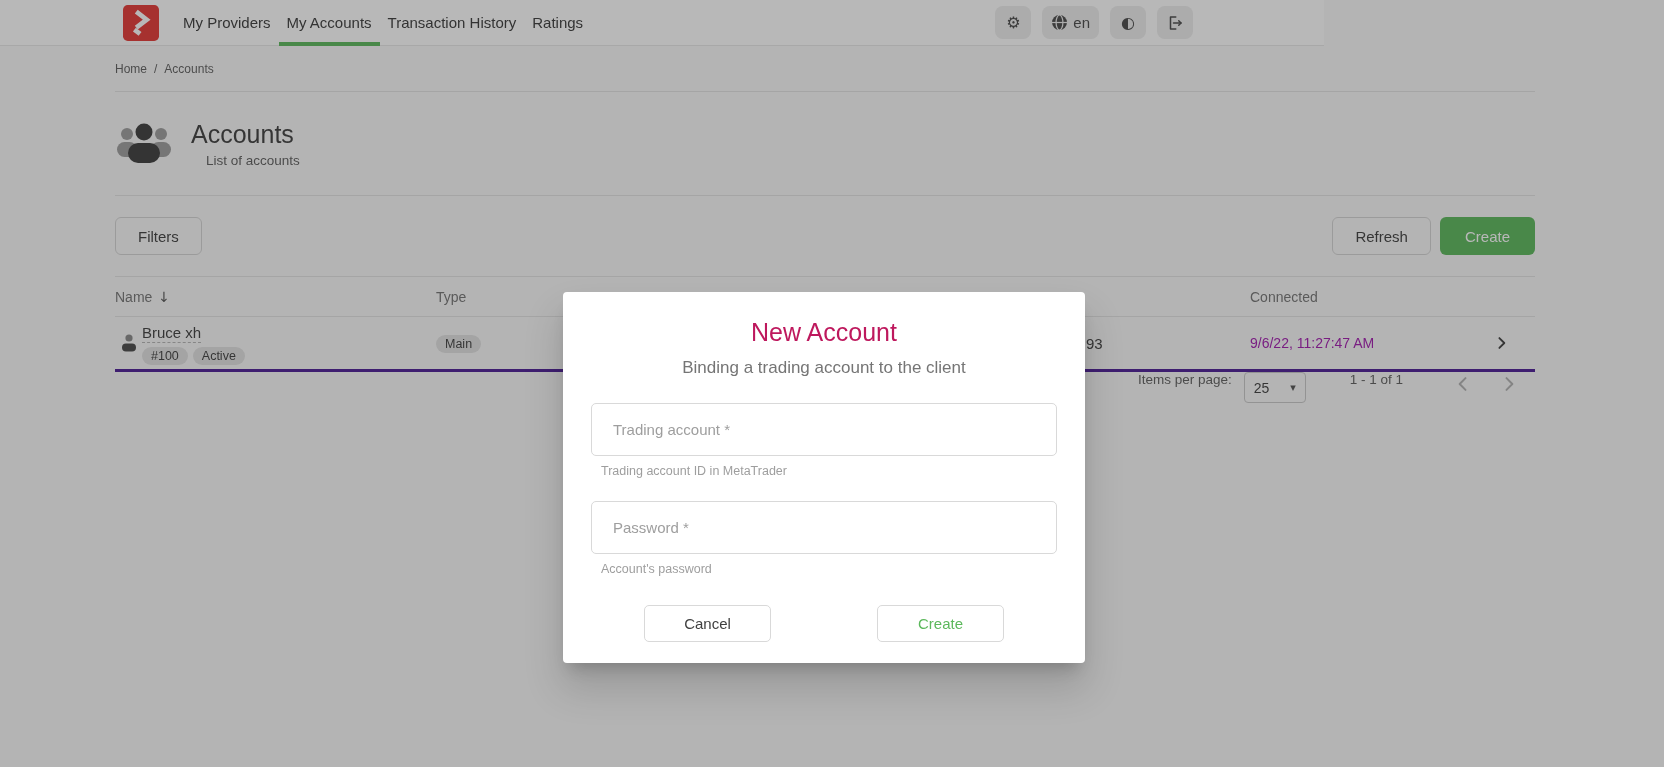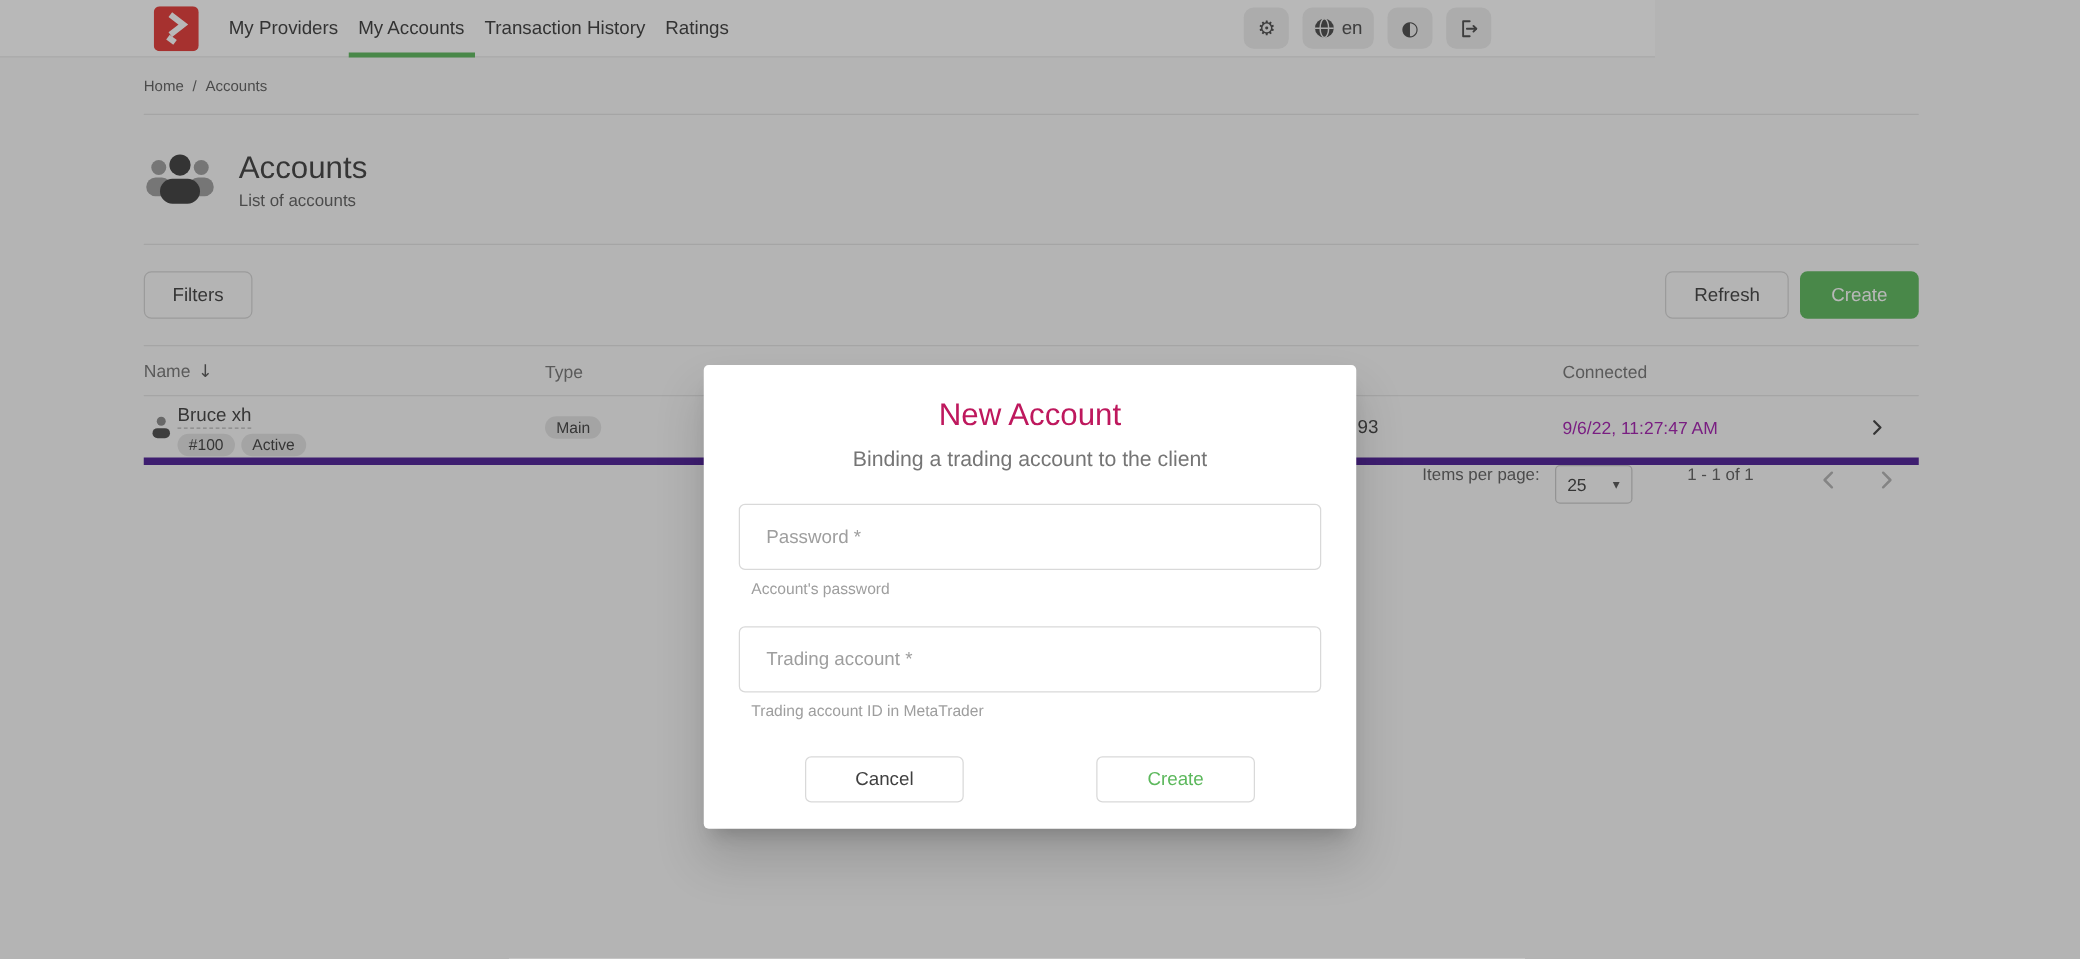--- a/index.html
+++ b/index.html
@@ -42,21 +42,21 @@
     border-bottom:1px solid #e3e3e3;
   }
   .breadcrumb .link { cursor:pointer; }
   
   .page-header {
     position:absolute; top:92px; left:115px; width:1420px; height:104px;
     display:flex; align-items:center; border-bottom:1px solid #e3e3e3;
   }
   .page-header svg { margin-right:18px; }
   .page-title { font-size:25px; color:#3f3f3f; font-weight:400; }
-  .page-subtitle { font-size:13.5px; color:#5f5f5f; margin-top:4px; }
+  .page-subtitle { font-size:13.5px; color:#5f5f5f; margin-top:4px;margin-left:15px; }
   
   .toolbar {
     position:absolute; top:196px; left:115px; width:1420px; height:80px;
     display:flex; align-items:center;
   }
   .btn-outline {
     height:38px; padding:0 22px; background:transparent; border:1px solid #d5d5d5;
     border-radius:6px; font-size:15px; color:#3f3f3f; cursor:pointer;
     font-family:"Liberation Sans",sans-serif;
   }
@@ -71,21 +71,21 @@
   .table { position:absolute; top:276px; left:115px; width:1420px; }
   .thead {
     position:relative; height:41px; border-top:1px solid #e3e3e3;
     border-bottom:1px solid #e3e3e3; font-size:14px; color:#757575;
   }
   .thead .cell, .trow .cell { position:absolute; top:50%; transform:translateY(-50%); }
   .col-name { left:0; }
   .col-type { left:321px; }
   .col-connected { left:1135px; }
   .sort-arrow { font-family:"DejaVu Sans",sans-serif; color:#555; margin-left:6px; font-size:14px; }
-  .trow { position:relative; height:55px; border-bottom:6px solid #4c1d95; cursor:pointer; }
+  .trow { position:relative; height:55px; border-bottom:3px solid #4c1d95; cursor:pointer; }
   .avatar { position:absolute; left:4px; top:50%; transform:translateY(-50%); }
   .name-block { position:absolute; left:27px; top:7px; }
   .row-name {
     font-size:15px; color:#3f3f3f; display:inline-block;
     border-bottom:1px dashed #b5b5b5; padding-bottom:1px; cursor:pointer;
   }
   .badge-row { margin-top:4px; display:flex; gap:5px; }
   .pill {
     background:#e2e2e2; border-radius:10px; padding:2px 9px;
     font-size:12.5px; color:#3f3f3f; white-space:nowrap;
@@ -264,24 +264,24 @@
     </button>
   </div>
 </div>
 
 <div class="overlay"></div>
 
 <div class="modal">
   <div class="modal-title">New Account</div>
   <div class="modal-subtitle">Binding a trading account to the client</div>
   <div class="field">
+    <input type="text" placeholder="Trading account *" style="">
+    <div class="hint">Trading account ID in MetaTrader</div>
+  </div>
+  <div class="field">
     <input type="text" placeholder="Password *" style="">
     <div class="hint">Account's password</div>
-  </div>
-  <div class="field">
-    <input type="text" placeholder="Trading account *" style="">
-    <div class="hint">Trading account ID in MetaTrader</div>
   </div>
   <div class="modal-actions">
     <button class="modal-btn cancel">Cancel</button>
     <button class="modal-btn create">Create</button>
   </div>
 </div>
 
 </body></html>

